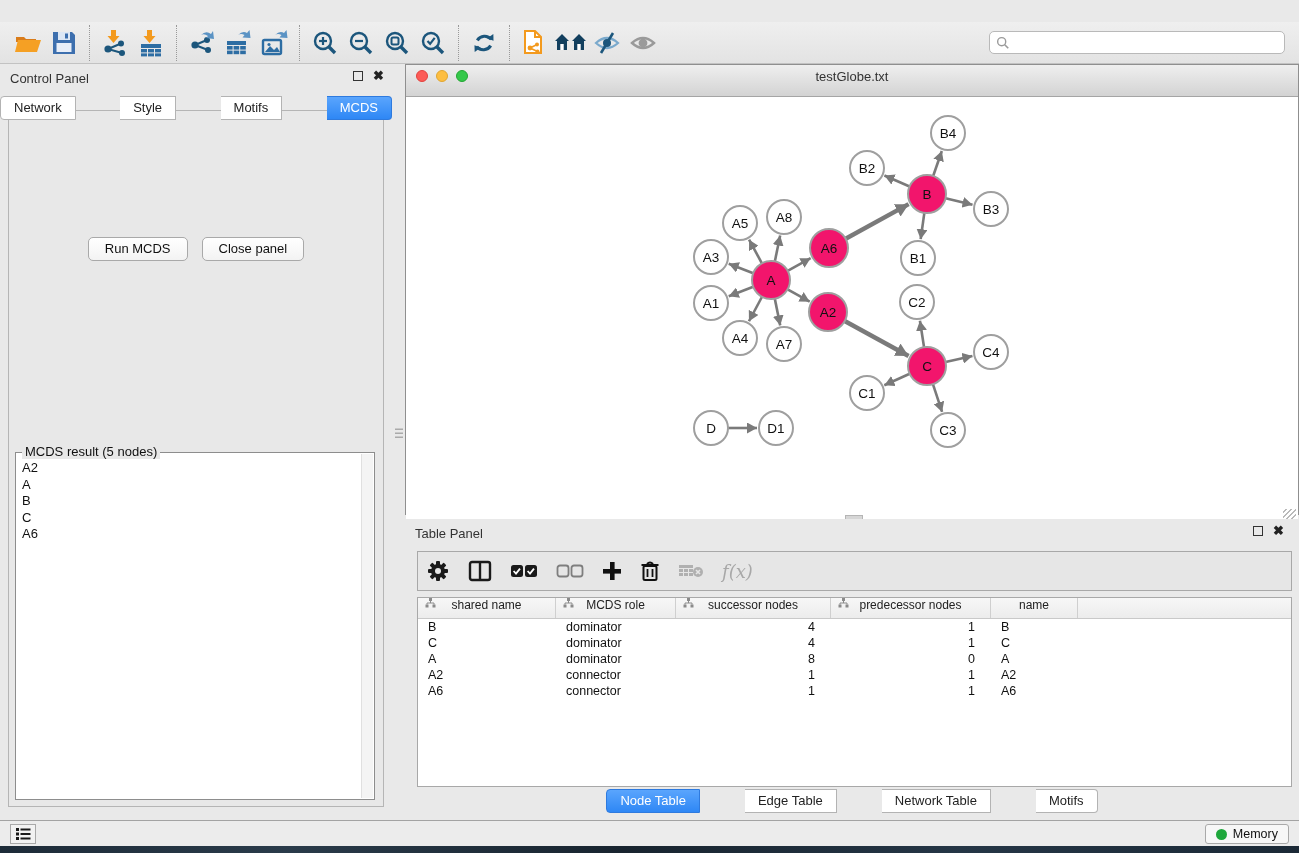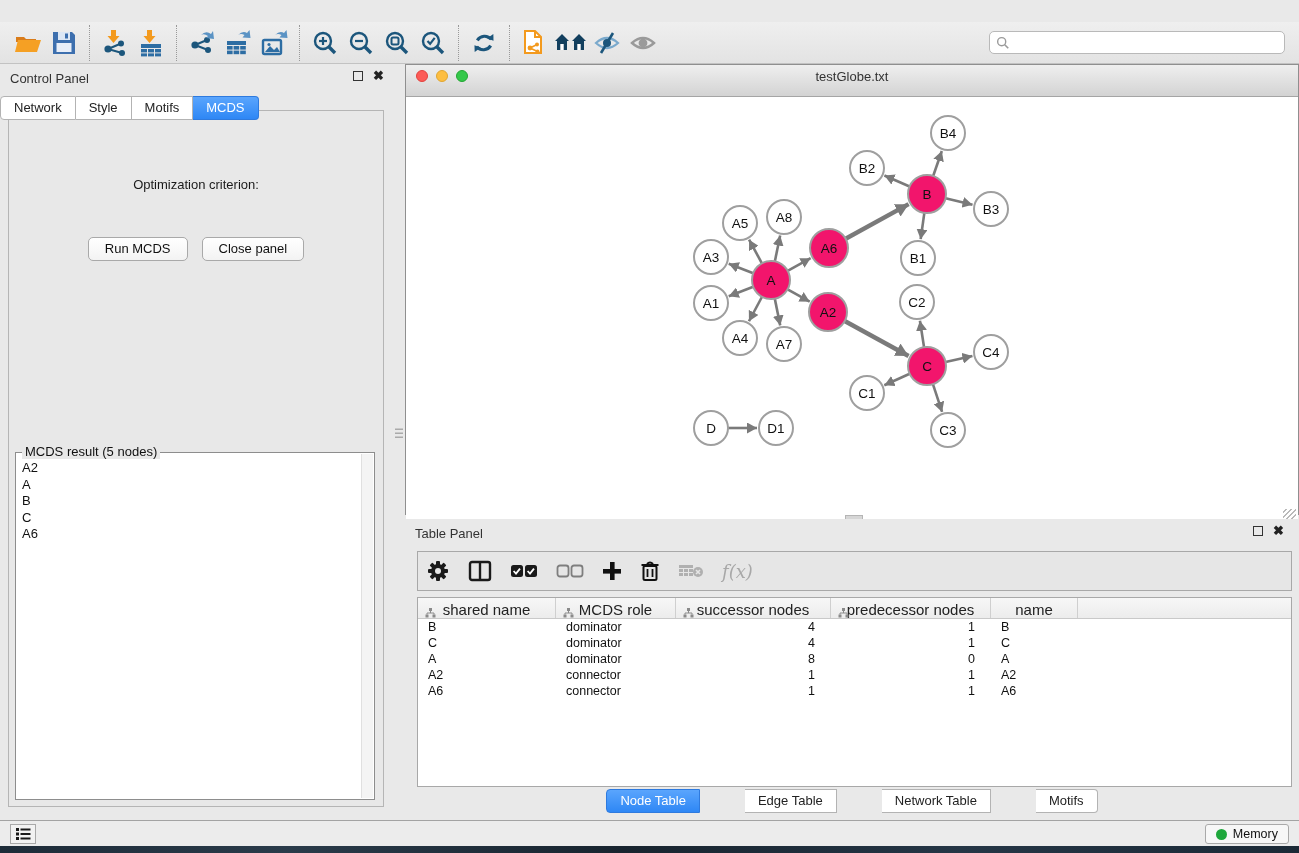--- a/index.html
+++ b/index.html
@@ -31,21 +31,21 @@
     font-family:"Liberation Sans",sans-serif; background:transparent; }
 
   
   .control-panel { position:absolute; left:0; top:64px; width:392px; height:757px; background:#e9e9e9; }
   .panel-head { position:relative; height:28px; }
   .panel-head .ptitle { position:absolute; left:10px; top:7px; font-size:13px; color:#333; }
   .winctrl { position:absolute; right:8px; top:7px; display:flex; gap:10px; align-items:center; }
   .float-ic { width:10px; height:10px; border:1.5px solid #333; background:transparent; }
   .close-ic { font-size:13px; font-weight:bold; color:#222; line-height:10px; }
 
-  .seg-tabs { position:absolute; left:0; right:0; top:32px; display:flex; justify-content:flex-start; z-index:3; }
+  .seg-tabs { position:absolute; left:0; right:0; top:32px; display:flex; justify-content:space-between; z-index:3; }
   .seg-tab { font-size:13px; color:#222; background:#fff; border:1px solid #b3b3b3; border-left:none;
     padding:3px 13px 4px; cursor:default; }
   .seg-tab:first-child { border-left:1px solid #b3b3b3; border-radius:4px 0 0 4px; }
   .seg-tab:last-child { border-radius:0 4px 4px 0; }
   .seg-tab.active { background:linear-gradient(#5aa5fd,#2e87f5); color:#fff; border-color:#2e7ade; }
 
   .cp-box { position:absolute; left:8px; right:8px; top:46px; bottom:14px;
     border:1px solid #b5b5b5; background:#e8e8e8; }
   .opt-label { position:absolute; left:0; right:0; top:66px; text-align:center; font-size:13px; color:#1a1a1a; }
   .criterion { position:absolute; left:42px; top:92px; width:314px; height:23px; background:#fff;
@@ -88,22 +88,22 @@
   .table-panel { position:absolute; left:405px; top:519px; width:894px; height:301px; background:#e9e9e9; }
   .tp-toolbar { position:absolute; left:12px; right:7px; top:32px; height:40px; background:#e6e6e6;
     border:1px solid #a8a8a8; display:flex; align-items:center; padding:0 8px; gap:18px; }
   .tpbtn { display:flex; align-items:center; justify-content:center; height:30px; }
   .fx { font-family:"DejaVu Serif", serif; font-style:italic; font-size:18px; color:#a8a8a8; }
 
   .tp-table { position:absolute; left:12px; right:7px; top:78px; height:190px; background:#fff;
     border:1px solid #a8a8a8; overflow:hidden; }
   .thead { display:flex; height:21px; background:linear-gradient(#f7f7f7,#ececec);
     border-bottom:1px solid #c9c9c9; }
-  .th { position:relative; display:flex; align-items:flex-end; justify-content:center;
-    font-size:15px; color:#222; border-right:1px solid #cfcfcf; gap:5px; }
+  .th { position:relative; display:flex; align-items:flex-start; justify-content:center;
+    font-size:12px; color:#222; border-right:1px solid #cfcfcf; gap:5px; }
   .th svg { position:absolute; left:7px; }
   .trow { display:flex; height:16px; font-size:12.5px; color:#111; }
   .td { overflow:hidden; white-space:nowrap; }
 
   .tp-tabs { position:absolute; left:0; right:0; top:270px; display:flex; justify-content:center;gap:45px; }
 
   
   .statusbar { position:absolute; left:0; top:820px; width:1299px; height:26px; background:#ececec;
     border-top:1px solid #a3a3a3; }
   .list-btn { position:absolute; left:10px; top:3px; width:26px; height:20px; background:#f2f2f2;
@@ -297,21 +297,20 @@
         <span class="close-ic">✖</span>
       </span>
     </div>
     <div class="seg-tabs">
         <div class="seg-tab">Network</div>
         <div class="seg-tab">Style</div>
         <div class="seg-tab">Motifs</div>
         <div class="seg-tab active">MCDS</div>
       </div>
     <div class="cp-box">
-      <div class="opt-label">Optimization criterion:</div>
       <div class="cp-buttons">
         <button class="cbtn">Run MCDS</button>
         <button class="cbtn">Close panel</button>
       </div>
       <div class="result-box">
         <span class="result-legend">MCDS result (5 nodes)</span>
         <div class="result-list">
             <div>A2</div>
             <div>A</div>
             <div>B</div>

